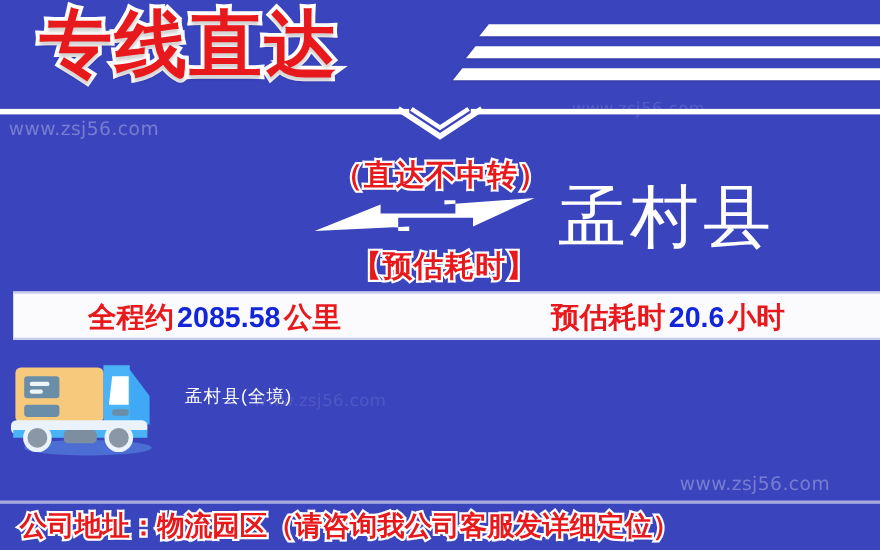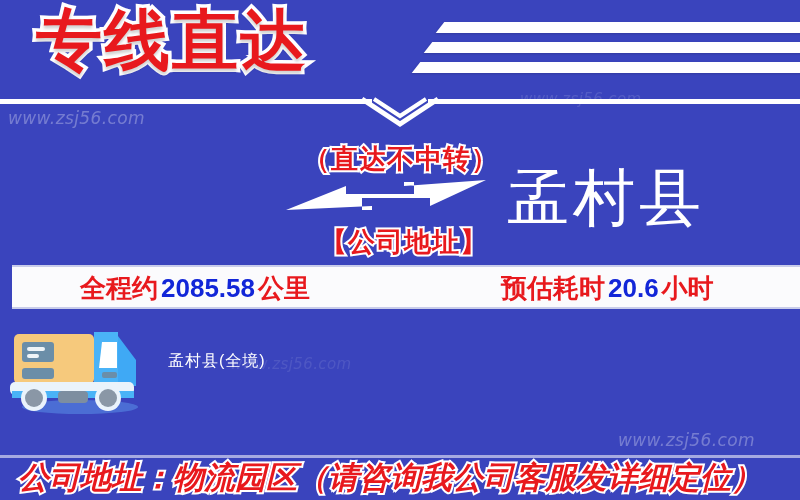--- a/index.html
+++ b/index.html
@@ -15,21 +15,20 @@
 
   
   .watermark{
     position:absolute;
     color:rgba(255,255,255,.30);
     font-size:17px;
     letter-spacing:.4px;
     font-family:"DejaVu Sans",sans-serif;
     white-space:nowrap;
     pointer-events:none;
-    font-style:italic;
   }
   #wm-left{left:8px;top:108px;}
   #wm-right{left:618px;top:430px;}
   #wm-faint1{left:520px;top:90px;color:rgba(255,255,255,.13);font-size:15px;}
   #wm-faint2{left:230px;top:355px;color:rgba(255,255,255,.10);font-size:15px;}
 
   
   #header{position:absolute;left:0;top:0;width:800px;height:110px;}
 
   #headline{
@@ -102,26 +101,25 @@
   #coverage{
     position:absolute;left:168px;top:345px;
     font-size:16px;color:#ffffff;line-height:32px;white-space:nowrap;
     letter-spacing:1px;
   }
 
   
   #footer-rule{position:absolute;left:0;top:455px;width:800px;height:3px;background:rgba(255,255,255,.55);}
   #footer{
     position:absolute;left:18px;top:460px;
-    font-size:31px;font-weight:bold;color:#e8191d;
+    font-size:25px;font-weight:bold;color:#e8191d;
     -webkit-text-stroke:4px #ffffff;
     paint-order:stroke fill;
     letter-spacing:0px;white-space:nowrap;
     line-height:36px;
-    font-style:italic;
   }
 </style>
 </head>
 <body>
 
 <div id="banner">
 
   <div id="header">
 
     <div class="stripe" id="stripe1"></div>
@@ -145,21 +143,21 @@
   <div class="watermark" id="wm-right">www.zsj56.com</div>
 
   <div id="destination">孟村县</div>
 
   <div class="mid-red" id="tag-direct">（直达不中转）</div>
 
   <svg id="arrows" viewBox="0 0 200 42">
     <path d="M200 4 L118 10 L118 6 L128 6 L128 18 L60 18 L60 10 L0 34 L86 30 L86 34 L76 34 L76 22 L144 22 L144 30 Z" fill="#ffffff"></path>
   </svg>
 
-  <div class="mid-red" id="tag-round">【公司地址】</div>
+  <div class="mid-red" id="tag-round">【预估耗时】</div>
 
   <div id="infobar">
     <div class="info-item" id="info-distance">
       <span class="lbl">全程约</span><span class="val">2085.58</span><span class="lbl">公里</span>
     </div>
     <div class="info-item" id="info-duration">
       <span class="lbl">预估耗时</span><span class="val">20.6</span><span class="lbl">小时</span>
     </div>
   </div>
 

